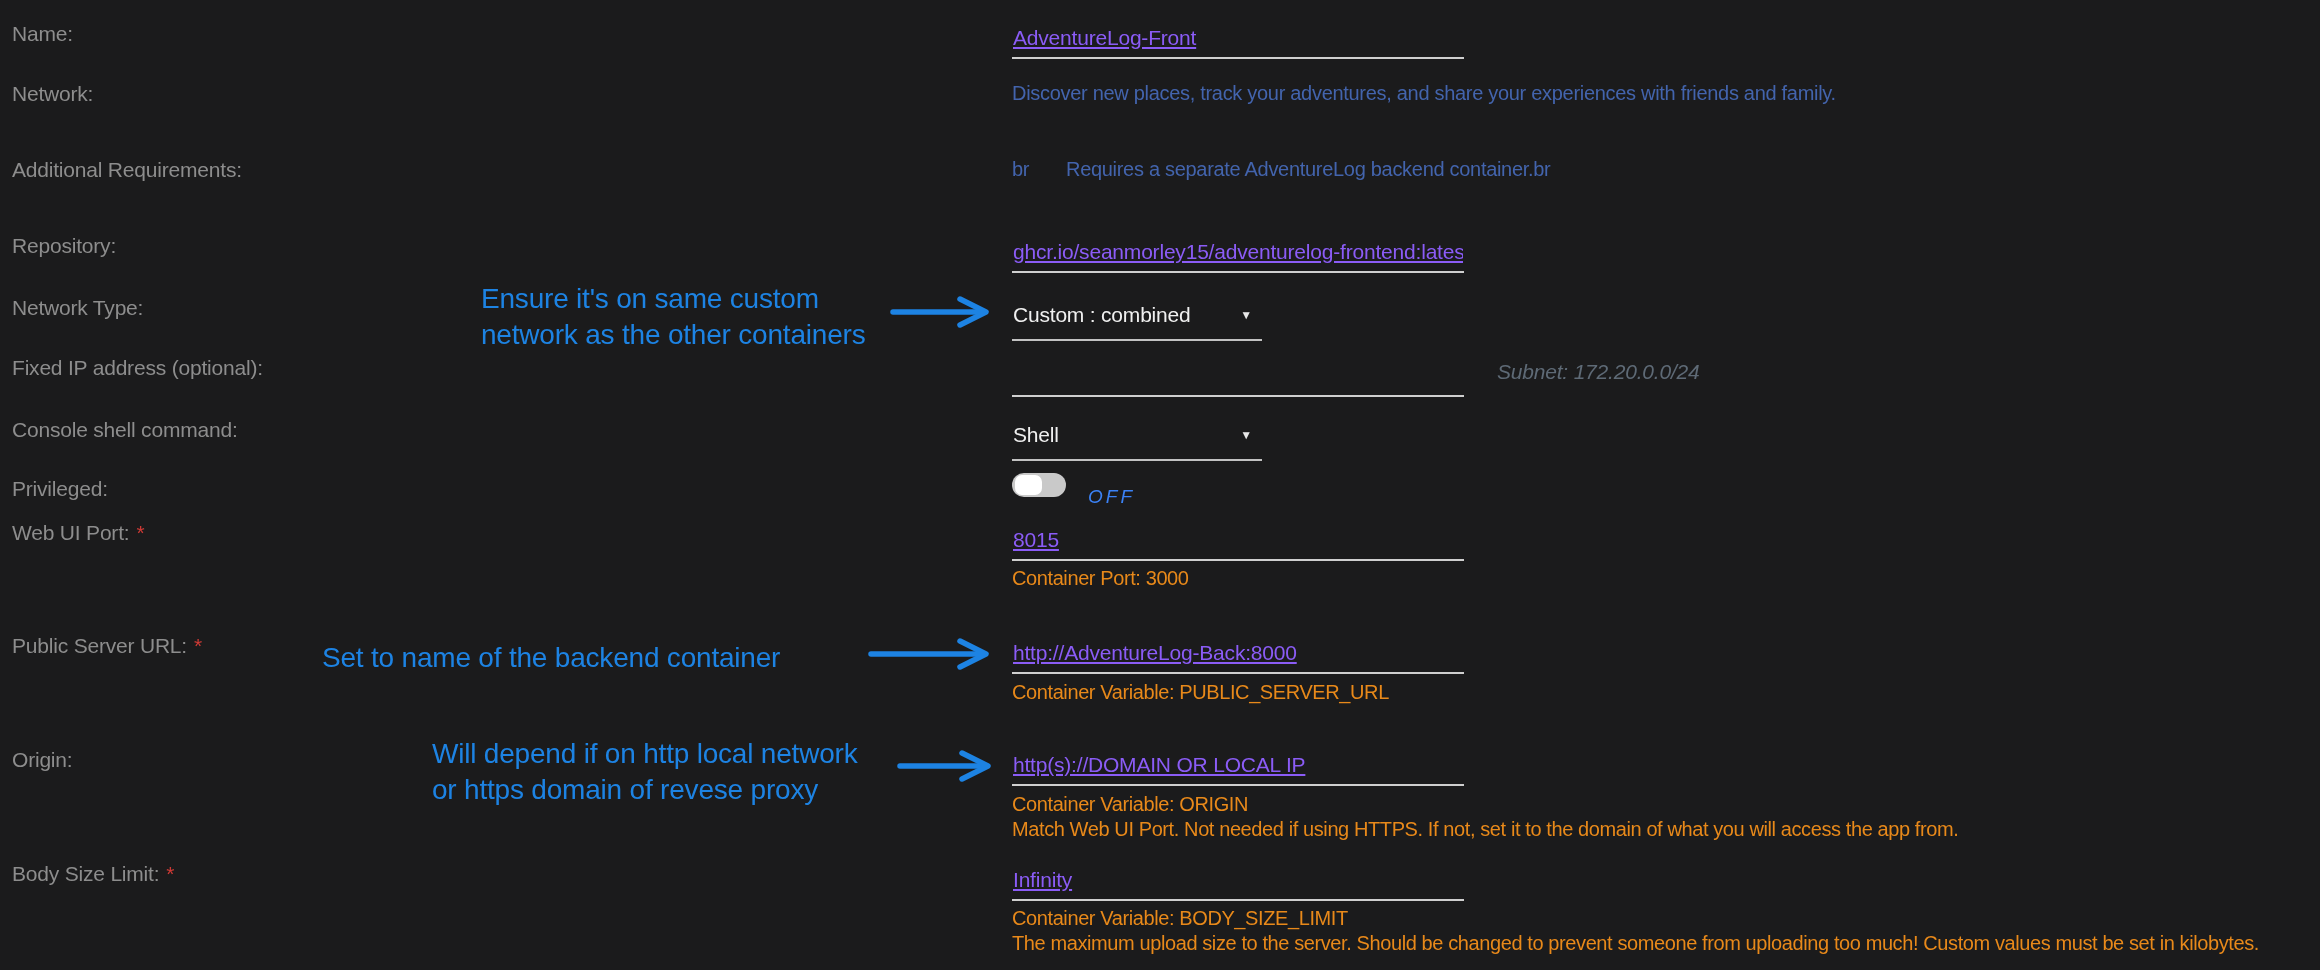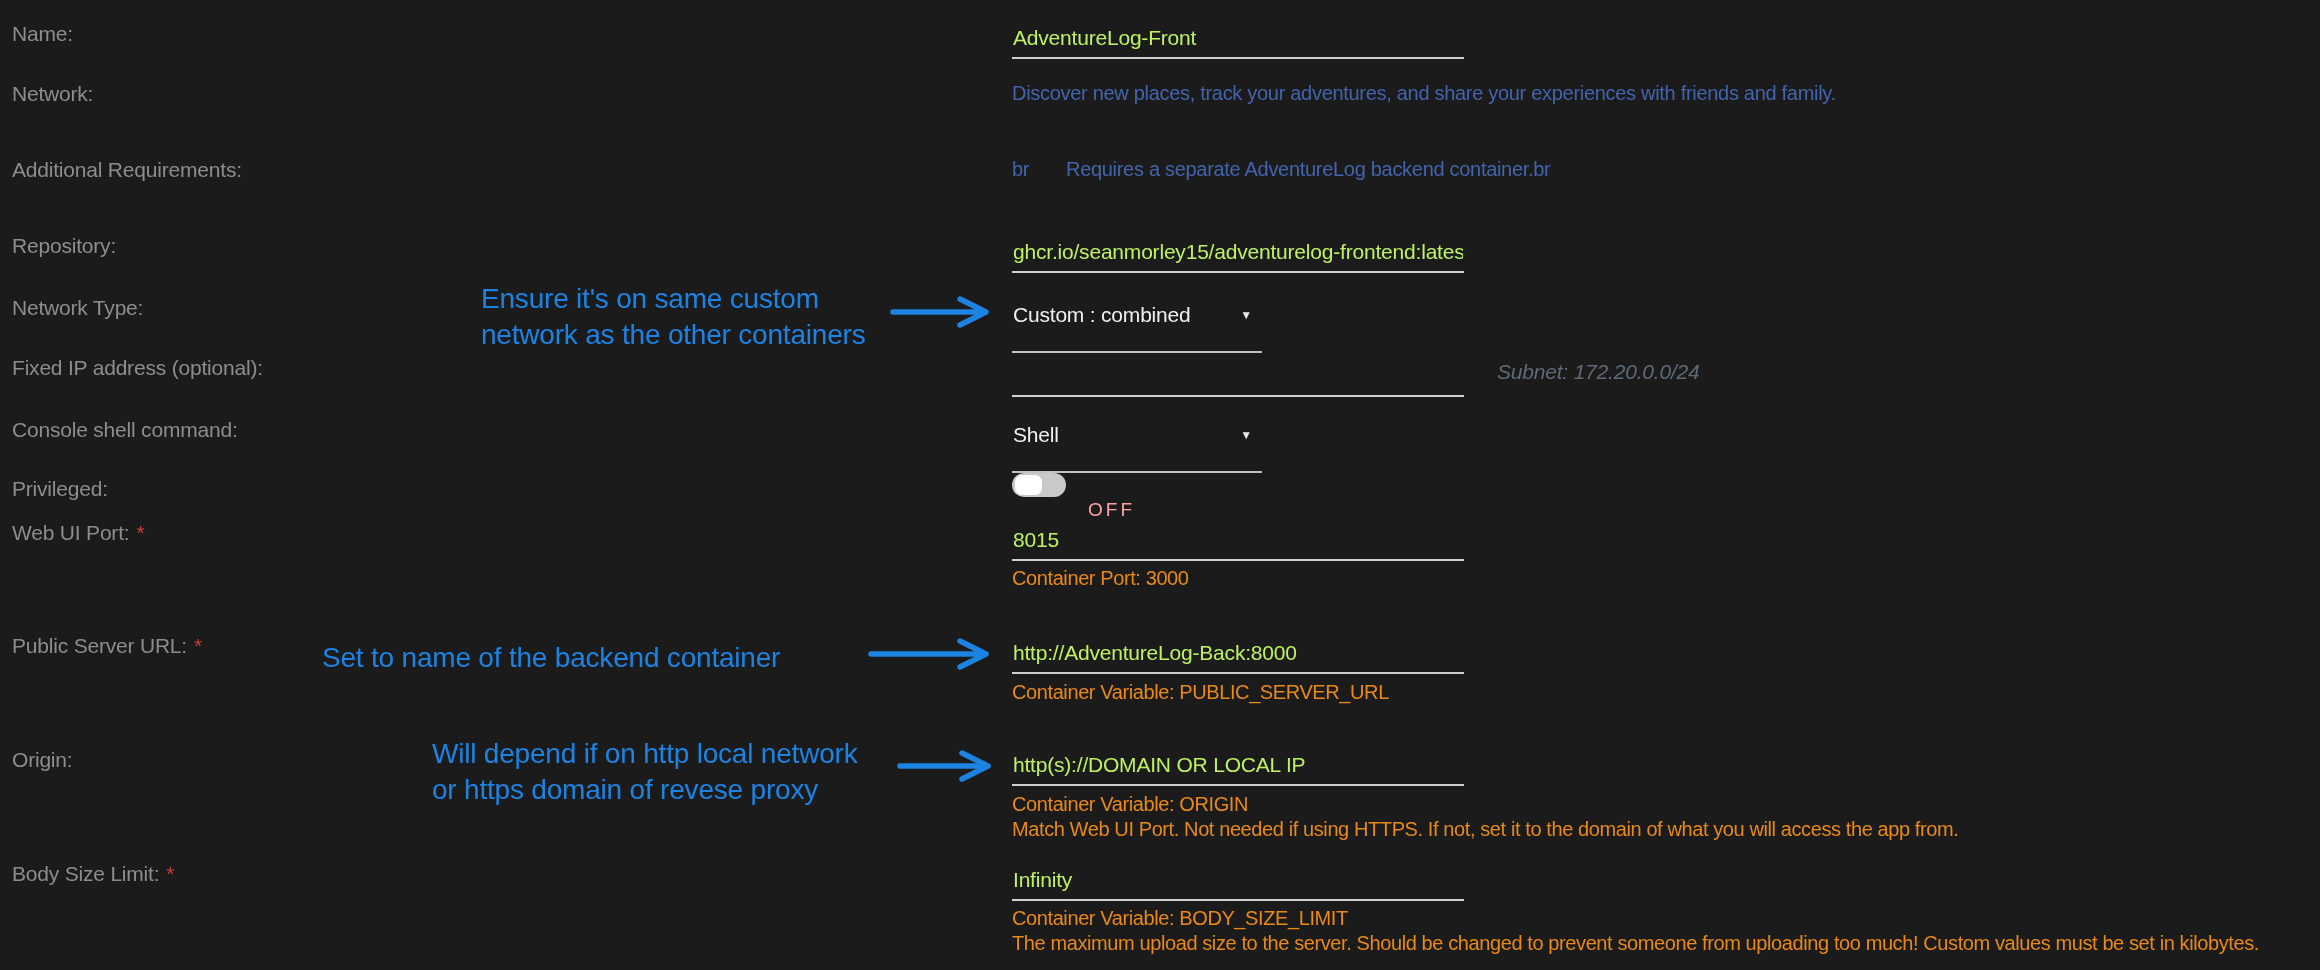--- a/index.html
+++ b/index.html
@@ -6,39 +6,39 @@
   body{width:2320px;height:970px;position:relative;overflow:hidden;
        font-family:"Liberation Sans","DejaVu Sans",sans-serif;
        -webkit-font-smoothing:antialiased;}
   .screen{position:absolute;inset:0;}
 
   .label{position:absolute;left:12px;color:#8d8d8d;font-size:21px;letter-spacing:-.2px;white-space:nowrap;}
   .req{color:#cf3a35;margin-left:7px;font-size:21px;}
 
   .input{position:absolute;left:1012px;width:452px;box-sizing:border-box;
          background:transparent;border:none;border-bottom:2px solid #cfcfcf;
-         color:#bef264;font-size:21px;letter-spacing:-.2px;
+         color:#8b5cf6;font-size:21px;letter-spacing:-.2px;
          font-family:"Liberation Sans","DejaVu Sans",sans-serif;
-         padding:4px 1px 7px 1px;outline:none;border-radius:0;}
+         padding:4px 1px 7px 1px;outline:none;border-radius:0;text-decoration:underline;}
 
   .dropdown{position:absolute;left:1012px;width:250px;box-sizing:border-box;
             border-bottom:2px solid #c2c2c2;color:#f0f0f0;font-size:21px;letter-spacing:-.2px;
-            padding:4px 1px 24px 1px;cursor:pointer;}
+            padding:4px 1px 12px 1px;cursor:pointer;}
   .caret{position:absolute;right:10px;top:9px;font-size:12px;color:#e8e8e8;}
 
   .linktext{position:absolute;left:1012px;color:#4364ad;font-size:20px;letter-spacing:-.3px;white-space:nowrap;}
 
   .help{position:absolute;left:1012px;color:#e8891a;font-size:20px;letter-spacing:-.4px;white-space:nowrap;}
 
   .subnote{position:absolute;left:1497px;color:#5e6a76;font-size:21px;letter-spacing:-.2px;white-space:nowrap;font-style:italic;}
 
   .toggle{position:absolute;left:1012px;top:473px;width:54px;height:24px;
           background:#c9c9c9;border-radius:13px;cursor:pointer;}
   .knob{position:absolute;left:3px;top:2px;width:27px;height:20px;background:#ffffff;border-radius:7px;}
-  .offlabel{position:absolute;left:1088px;top:499px;color:#fca5a5;font-size:19px;letter-spacing:3px;}
+  .offlabel{position:absolute;left:1088px;top:486px;color:#3b82f6;font-size:19px;letter-spacing:3px;font-style:italic;}
 
   .ann{position:absolute;color:#1d83e3;font-size:28px;line-height:36px;letter-spacing:-.2px;white-space:nowrap;}
   .arrow{position:absolute;}
   .arrow line,.arrow polyline{stroke:#1d83e3;stroke-width:5.5;fill:none;
                               stroke-linecap:round;stroke-linejoin:round;}
 </style>
 </head>
 <body>
 
 <div class="screen">

